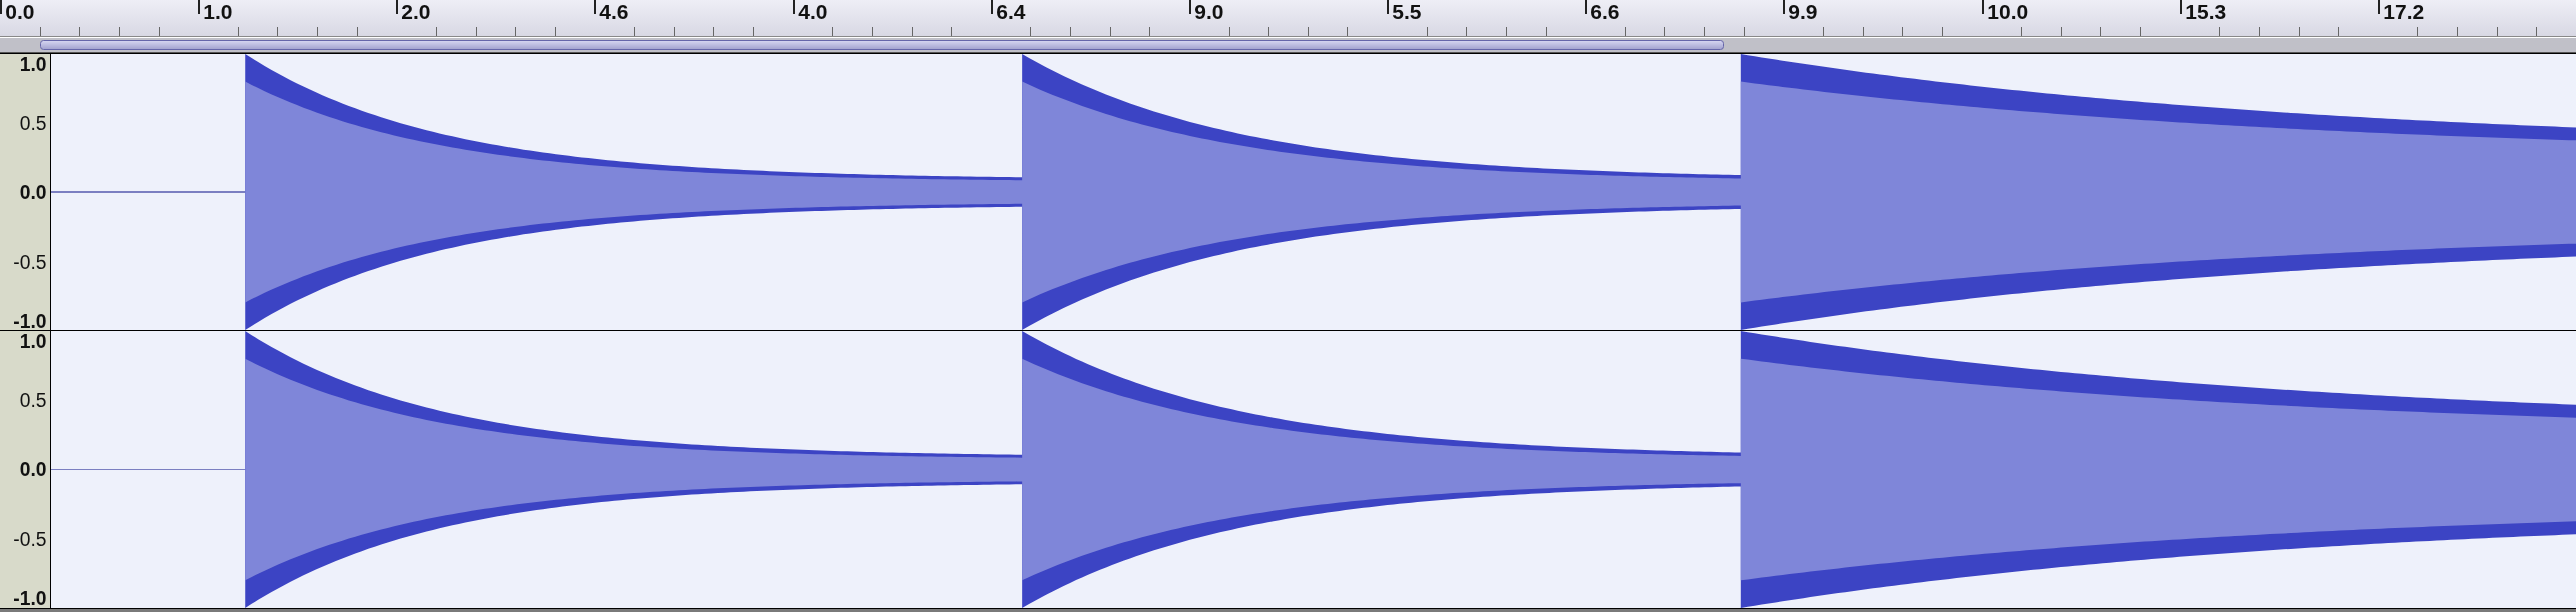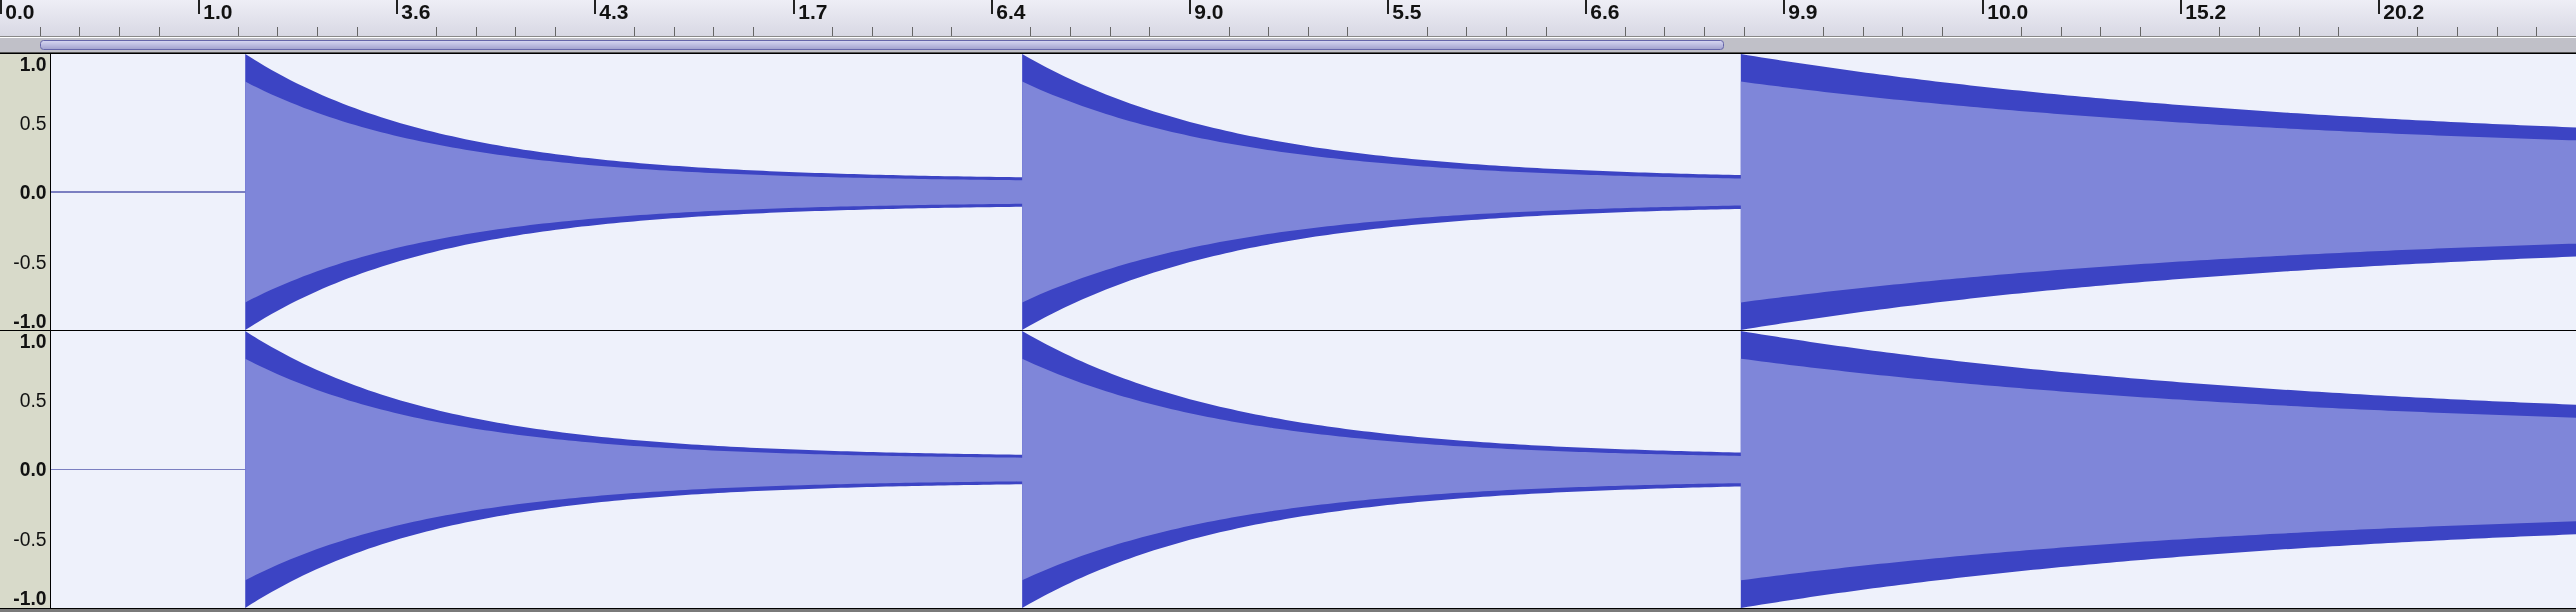--- a/index.html
+++ b/index.html
@@ -140,53 +140,53 @@
       <div class="mark-minor"></div>
     </div>
     <div class="tick" style="left: 317px;">
       <div class="mark-minor"></div>
     </div>
     <div class="tick" style="left: 357px;">
       <div class="mark-minor"></div>
     </div>
     <div class="tick" style="left: 396px;">
       <div class="mark-major"></div>
-      <div class="label">3.6</div>
+      <div class="label">2.0</div>
     </div>
     <div class="tick" style="left: 436px;">
       <div class="mark-minor"></div>
     </div>
     <div class="tick" style="left: 476px;">
       <div class="mark-minor"></div>
     </div>
     <div class="tick" style="left: 515px;">
       <div class="mark-minor"></div>
     </div>
     <div class="tick" style="left: 555px;">
       <div class="mark-minor"></div>
     </div>
     <div class="tick" style="left: 594px;">
       <div class="mark-major"></div>
-      <div class="label">4.3</div>
+      <div class="label">4.6</div>
     </div>
     <div class="tick" style="left: 634px;">
       <div class="mark-minor"></div>
     </div>
     <div class="tick" style="left: 674px;">
       <div class="mark-minor"></div>
     </div>
     <div class="tick" style="left: 713px;">
       <div class="mark-minor"></div>
     </div>
     <div class="tick" style="left: 753px;">
       <div class="mark-minor"></div>
     </div>
     <div class="tick" style="left: 793px;">
       <div class="mark-major"></div>
-      <div class="label">1.7</div>
+      <div class="label">4.0</div>
     </div>
     <div class="tick" style="left: 832px;">
       <div class="mark-minor"></div>
     </div>
     <div class="tick" style="left: 872px;">
       <div class="mark-minor"></div>
     </div>
     <div class="tick" style="left: 912px;">
       <div class="mark-minor"></div>
     </div>
@@ -284,37 +284,37 @@
       <div class="mark-minor"></div>
     </div>
     <div class="tick" style="left: 2100px;">
       <div class="mark-minor"></div>
     </div>
     <div class="tick" style="left: 2140px;">
       <div class="mark-minor"></div>
     </div>
     <div class="tick" style="left: 2180px;">
       <div class="mark-major"></div>
-      <div class="label">15.2</div>
+      <div class="label">15.3</div>
     </div>
     <div class="tick" style="left: 2219px;">
       <div class="mark-minor"></div>
     </div>
     <div class="tick" style="left: 2259px;">
       <div class="mark-minor"></div>
     </div>
     <div class="tick" style="left: 2299px;">
       <div class="mark-minor"></div>
     </div>
     <div class="tick" style="left: 2338px;">
       <div class="mark-minor"></div>
     </div>
     <div class="tick" style="left: 2378px;">
       <div class="mark-major"></div>
-      <div class="label">20.2</div>
+      <div class="label">17.2</div>
     </div>
     <div class="tick" style="left: 2417px;">
       <div class="mark-minor"></div>
     </div>
     <div class="tick" style="left: 2457px;">
       <div class="mark-minor"></div>
     </div>
     <div class="tick" style="left: 2497px;">
       <div class="mark-minor"></div>
     </div>

